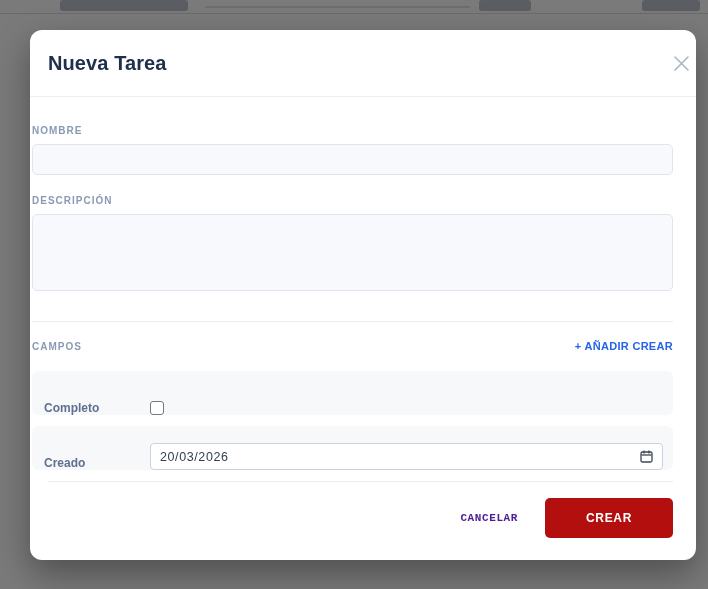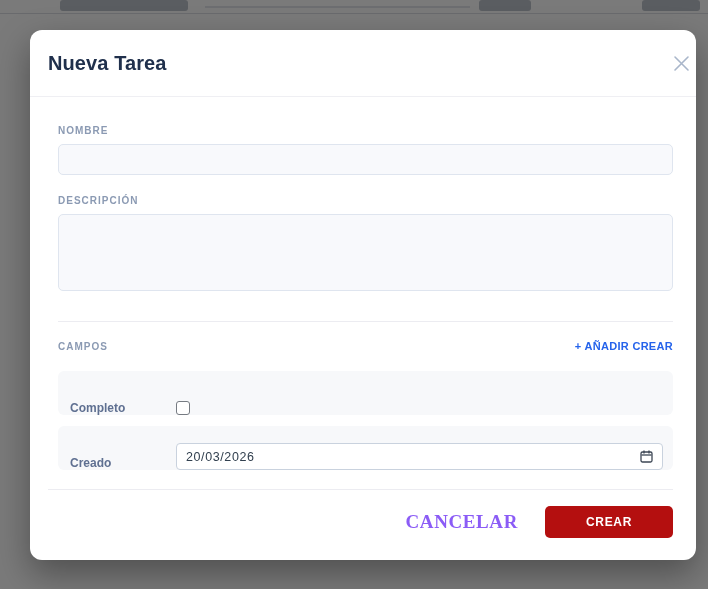--- a/index.html
+++ b/index.html
@@ -34,21 +34,21 @@
     border-bottom: 1px solid #efeff3;
     text-align: center;
   }
   .modal-title { font-size: 20px; font-weight: 700; color: #20304c; letter-spacing: 0.1px; }
   .close-btn {
     background: none; border: none; cursor: pointer; padding: 2px;
     display: flex; align-items: center; justify-content: center;
   }
   .close-btn svg { display: block; }
 
-  .modal-body { padding: 28px 23px 0 28px; flex: 1 1 auto; }
+  .modal-body { padding: 28px 23px 0 2px; flex: 1 1 auto; }
 
   .field-label {
     font-size: 10px; font-weight: 700; letter-spacing: 1px;
     color: #8b9ab3; text-transform: uppercase; margin-bottom: 8px;
   }
   .text-input, .text-area {
     width: 100%; background: #f8f9fc; border: 1px solid #dfe5ef; border-radius: 5px;
     font-family: "Liberation Sans", sans-serif; font-size: 13px; color: #2b3850;
     outline: none;
   }
@@ -82,26 +82,26 @@
     padding: 0 9px; cursor: pointer; gap: 8px;
   }
   .date-value { font-size: 12.5px; color: #32404f; letter-spacing: 0.6px; }
   .cal-icon svg { display: block; }
 
   .modal-footer { padding: 0 23px 22px 18px; }
   .footer-divider { border: none; border-top: 1px solid #ececf1; margin: 0 0 16px 0; }
   .footer-actions { display: flex; align-items: center; justify-content: flex-end; gap: 27px; }
   .cancel-btn {
     background: none; border: none; cursor: pointer;
-    font-family: Liberation Serif, serif;
-    font-size: 19px; font-weight: 700; letter-spacing: 0.6px; color: #8b5cf6;
+    font-family: Liberation Mono, monospace;
+    font-size: 11px; font-weight: 700; letter-spacing: 0.6px; color: #4c1d95;
   }
   .create-btn {
     background: #b40f0f; border: none; border-radius: 5px; cursor: pointer;
-    width: 128px; height: 32px;
+    width: 128px; height: 40px;
     font-family: "Liberation Sans", sans-serif;
     font-size: 12px; font-weight: 700; letter-spacing: 0.7px; color: #ffffff;
   }
 </style>
 </head>
 <body>
 
 <div class="bg-page">
   <div class="bg-row">
     <span class="bg-block b1"></span>

